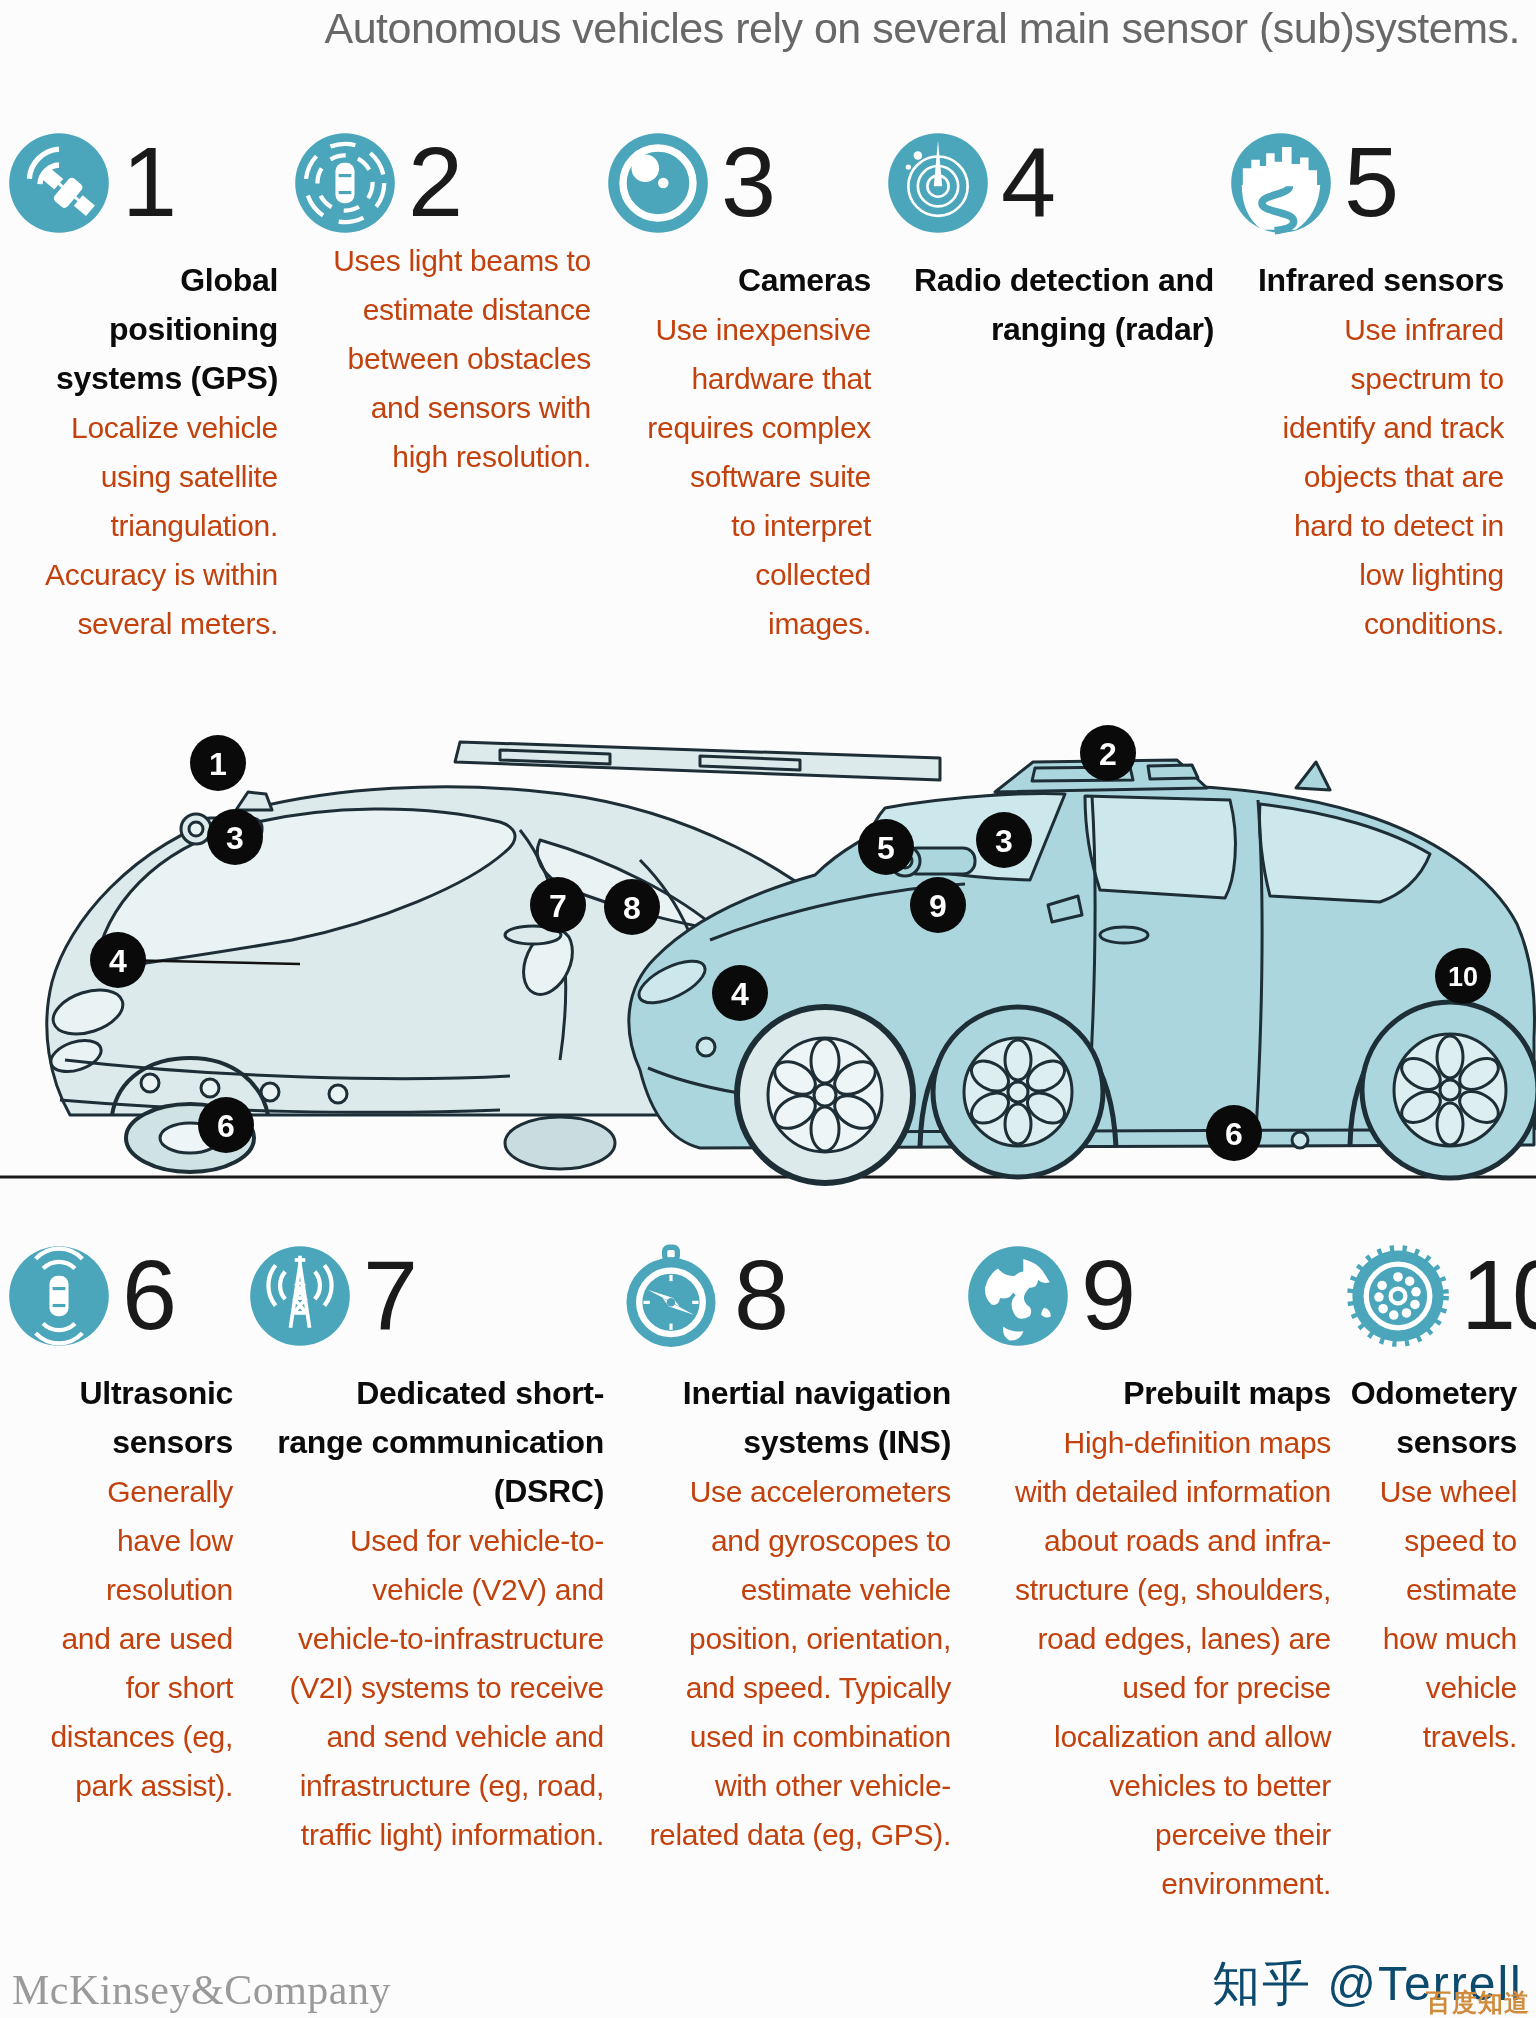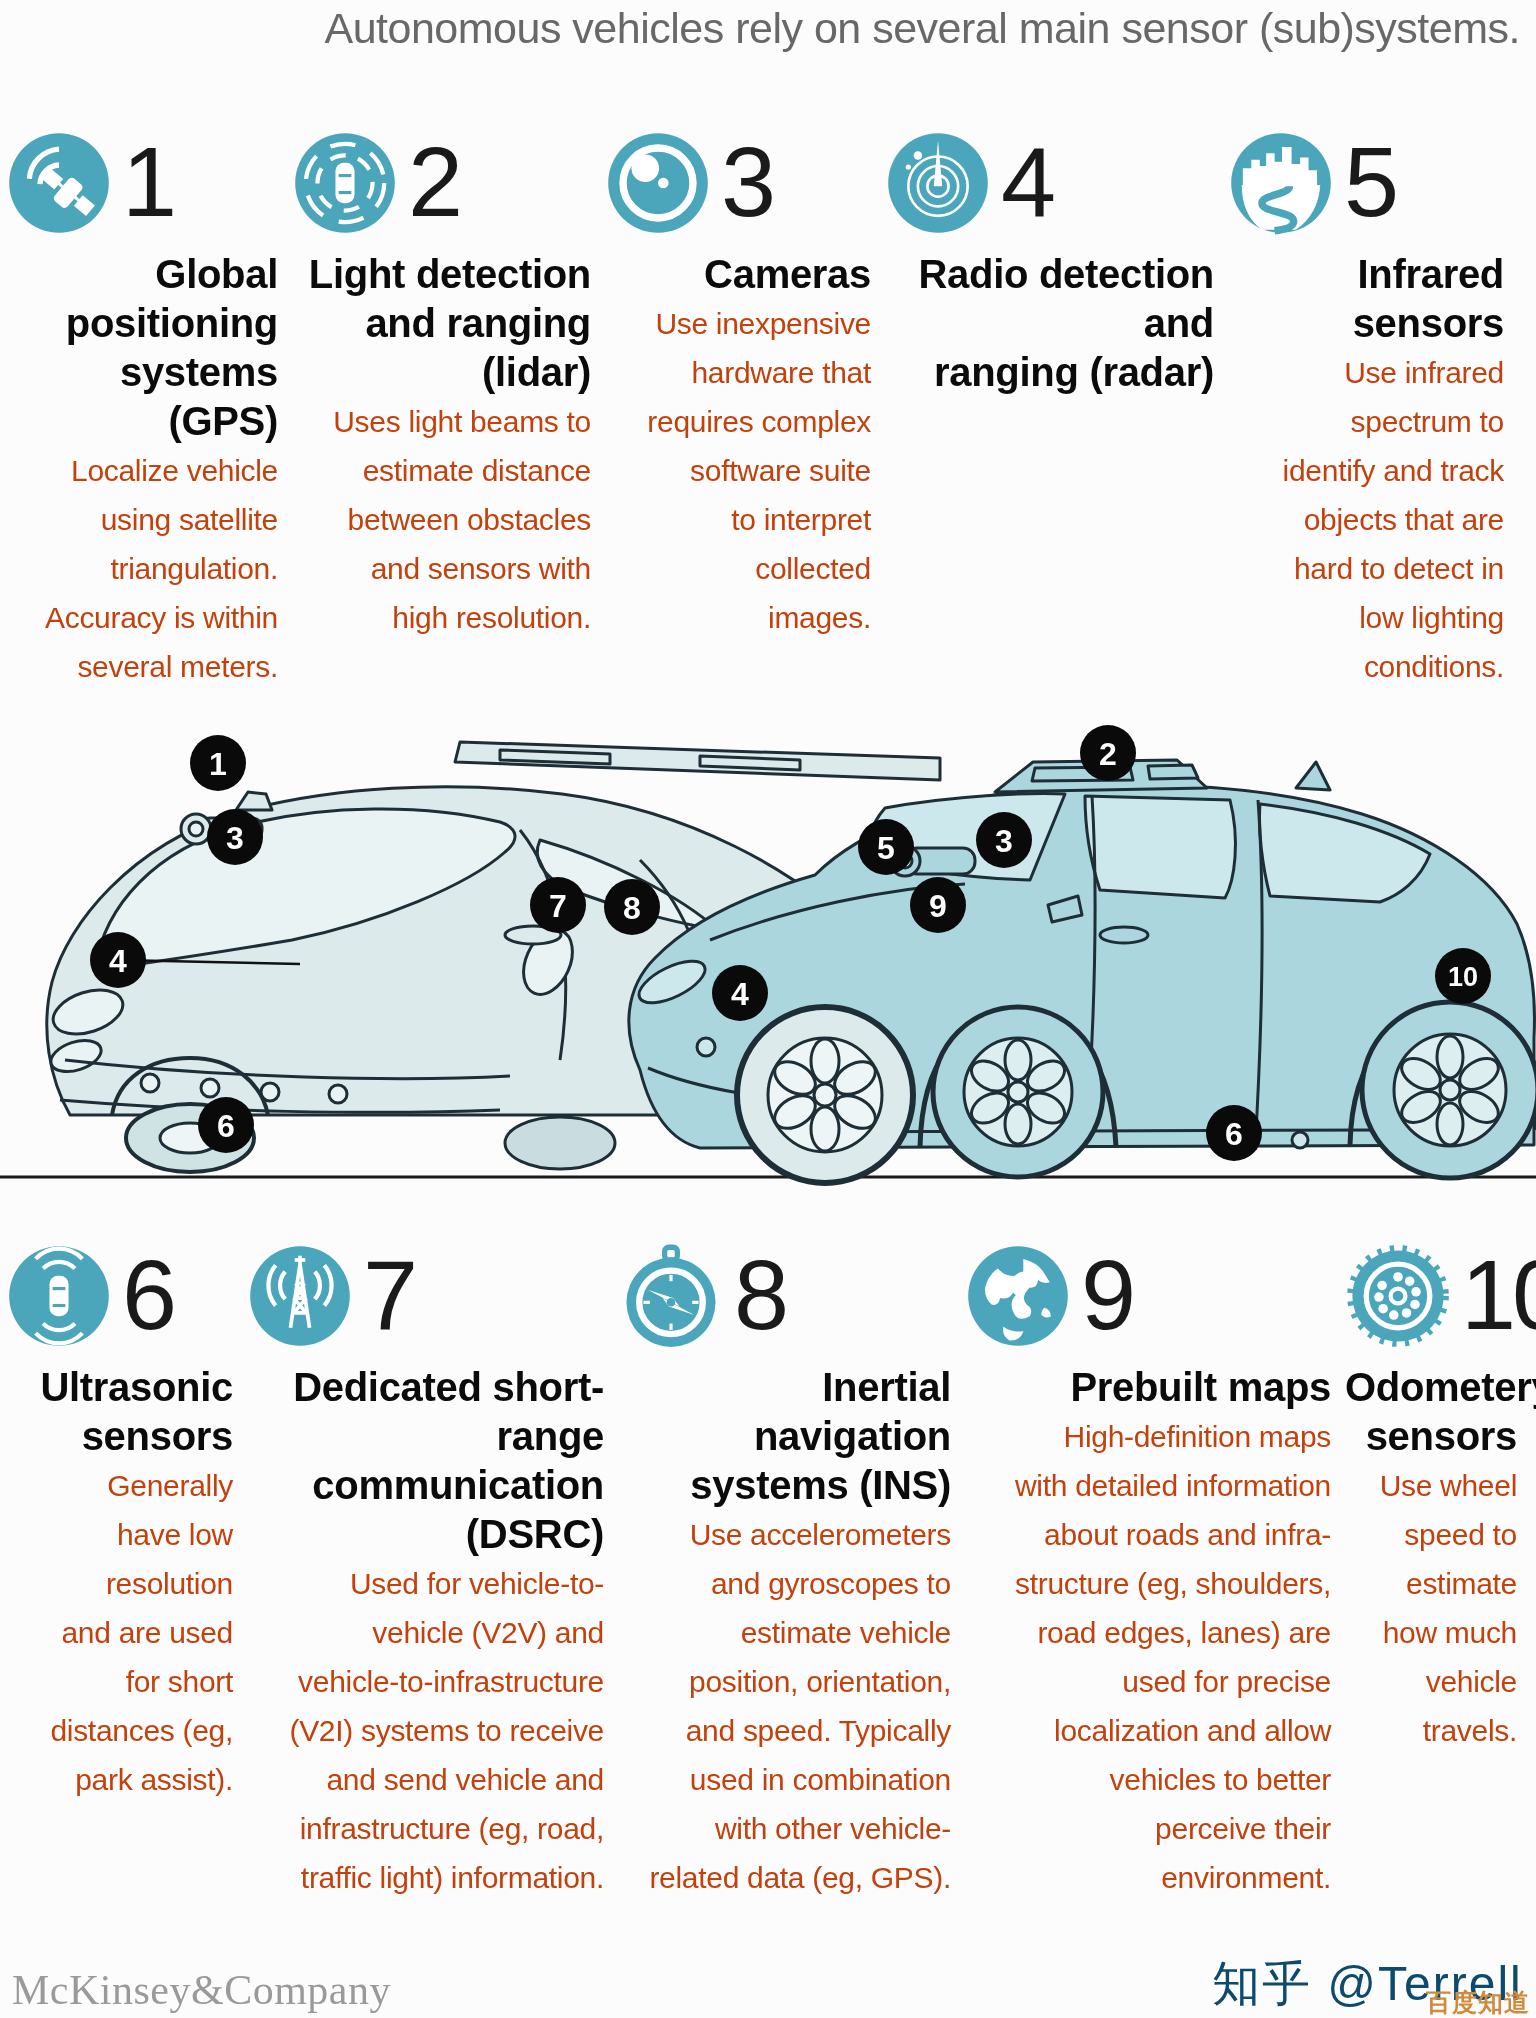--- a/index.html
+++ b/index.html
@@ -17,21 +17,21 @@
   .row-bottom{top:1243px;grid-template-columns:241px 371px 347px 380px 186px;}
   .cell{position:relative;padding-right:14px;}
   .iconline{display:flex;align-items:flex-start;height:106px;}
   .icon{width:106px;height:106px;display:inline-block;flex:0 0 106px;}
   .icon svg{width:106px;height:106px;display:block;}
   .num{
     margin-left:10px;font-size:99px;line-height:104px;font-weight:100;
     color:#1a1a1a;letter-spacing:-4px;
   }
   .h{
-    margin-top:14px;font-weight:bold;font-size:40px;line-height:49px;
+    margin-top:20px;font-weight:bold;font-size:32px;line-height:49px;
     letter-spacing:-0.3px;color:#0b0b0b;white-space:pre-line;
   }
   .b{
     font-size:30px;line-height:49px;letter-spacing:-0.3px;color:#c2410c;
     white-space:pre-line;
   }
   .diagram{position:absolute;top:700px;left:0;width:1536px;height:500px;}
   .brand{
     position:absolute;top:1966px;left:12px;
     font-family:"Liberation Serif", serif;font-size:42px;color:#9a9a9a;
@@ -91,23 +91,20 @@
                 <circle cx="50" cy="50" r="37" stroke-dasharray="24 16"></circle>
                 <circle cx="50" cy="50" r="26" stroke-dasharray="15 12"></circle>
               </g>
               <rect x="41" y="31" width="18" height="38" rx="8" fill="#fff"></rect>
               <line x1="44" y1="43" x2="56" y2="43" stroke="#4ba6bb" stroke-width="3"></line>
               <line x1="44" y1="59" x2="56" y2="59" stroke="#4ba6bb" stroke-width="3"></line>
             </svg>
           </span>
         <span class="num">2</span>
       </div>
-      <div class="h">Light detection
-and ranging
-(lidar)</div>
       <div class="b">Uses light beams to
 estimate distance
 between obstacles
 and sensors with
 high resolution.</div>
     </div>
     <div class="cell">
       <div class="iconline">
         <span class="icon">
             <svg viewBox="0 0 100 100" xmlns="http://www.w3.org/2000/svg">

